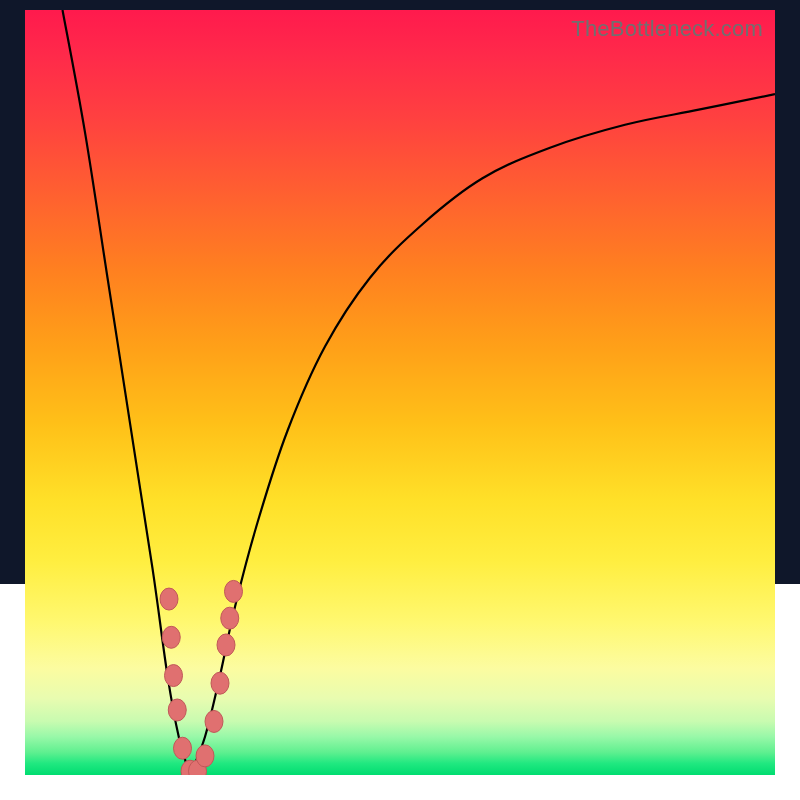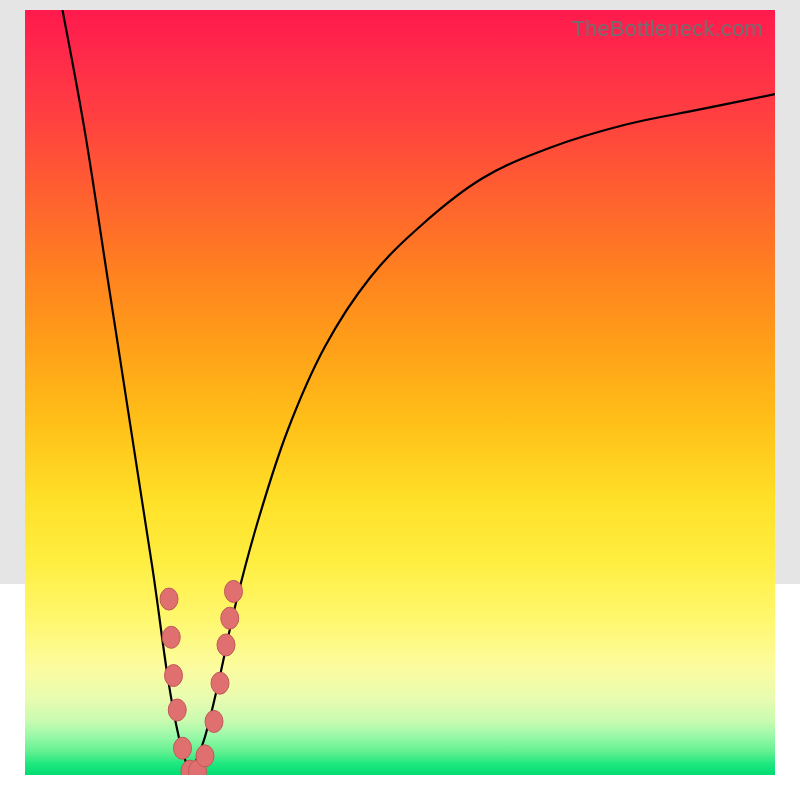--- a/index.html
+++ b/index.html
@@ -6,21 +6,21 @@
     margin: 0;
     padding: 0;
     width: 800px;
     height: 800px;
     overflow: hidden;
     font-family: Arial, Helvetica, sans-serif;
   }
   .frame {
     width: 800px;
     height: 584px;
-    background: #e5e5e5;
+    background: #0f172a;
     position: relative;
   }
   .plot-area {
     position: absolute;
     left: 25px;
     top: 10px;
     width: 750px;
     height: 765px;
   }
   .gradient-bg {

